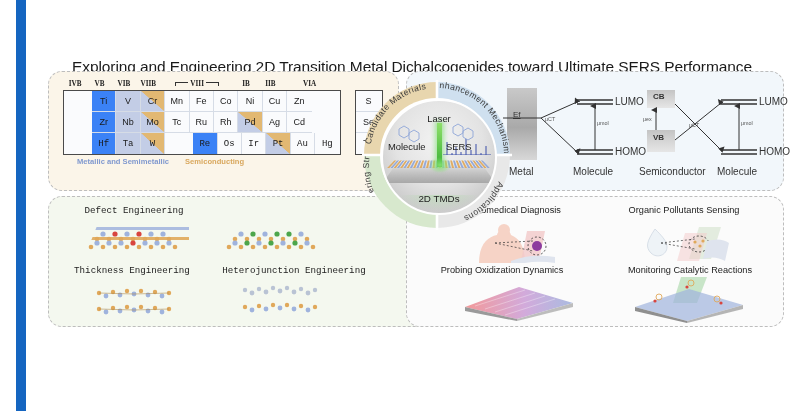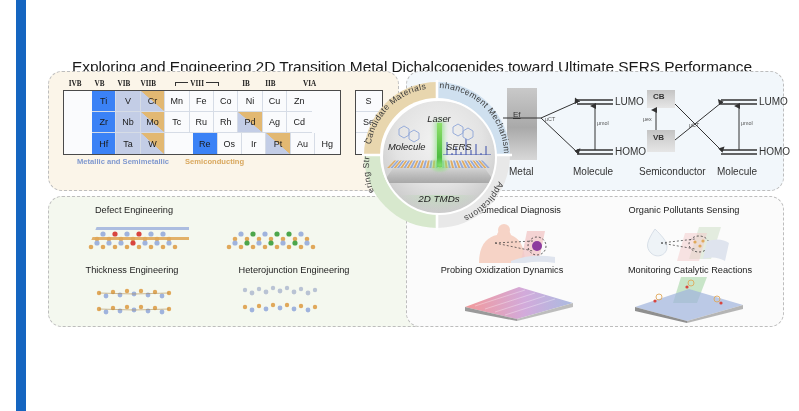--- a/index.html
+++ b/index.html
@@ -28,21 +28,21 @@
 
   
   .panel{
     position:absolute;
     border:1.6px dashed #bdbdbd;
     border-radius:14px;
     box-sizing:border-box;
   }
   #panel-candidate{ left:16px; top:71px; width:351px; height:120px; background:#fbf5e9; }
   #panel-enhance  { left:374px; top:71px; width:378px; height:120px; background:#f2f7fb; }
-  #panel-strategy { left:16px;  top:196px; width:424px; height:131px; background:#f4f8ef; }
+  #panel-strategy { left:16px;  top:196px; width:424px; height:131px; background:#f4f8ef;font-family:Liberation Mono, monospace; }
   #panel-apps     { left:374px; top:196px; width:378px; height:131px; background:#fbfbfb; }
 
   
   .pt-wrap{ position:absolute; left:14px; top:8px; }
   .pt-head{ display:flex; margin-bottom:2px; }
   .pt-head span{
     font-size:7.2px; font-weight:bold; color:#222;
     font-family:Liberation Serif, serif;
     text-align:center;
   }
@@ -54,21 +54,21 @@
   .cell{
     width:24.4px;height:21px;
     display:flex;align-items:center;justify-content:center;
     font-size:9px;color:#1a1a1a;
     border-right:0.7px solid #d6dce6;
     border-bottom:0.7px solid #d6dce6;
     box-sizing:border-box;
     position:relative;
   }
   .cell:last-child{border-right:none;}
-  .pt-row:last-child .cell{border-bottom:none;}
+  .pt-row:last-child .cell{border-bottom:none;font-family:Liberation Mono, monospace;}
   .c-plain{ background:#fafbfd; }
   .c-semi { background:#3b82f6;margin-left:28px; }
   .c-met  { background:#c3cde6; }
   .c-met-semi{
     background:linear-gradient(to bottom left,#e2b872 0%,#e2b872 49%,#c3cde6 51%,#c3cde6 100%);
   }
   .pt-chal{
     border:1.3px solid #4a4a4a; display:inline-block; vertical-align:top;
     margin-left:14px; background:#fafbfd;
   }
@@ -91,21 +91,21 @@
     font-size:8.6px; fill:#3a3a3a; font-family:"Liberation Sans",sans-serif;
     letter-spacing:0.4px;
   }
   .hub{
     position:absolute; left:27px; top:27px; width:112px; height:112px;
     border-radius:50%;
     background:radial-gradient(circle at 50% 36%, #f3f3f3 0%, #e3e3e3 48%, #cfcfcf 72%, #bfbfbf 100%);
     border:2.4px solid #fff;
     overflow:hidden;
   }
-  .hub-txt{ position:absolute; font-size:9.4px; color:#222; white-space:nowrap;font-style:italic;}
+  .hub-txt{ position:absolute; font-size:9.4px; color:#222; white-space:nowrap;}
   .t-laser{ left:50%; transform:translateX(-50%); top:12px; }
   .t-mol  { left:5px;  top:40px; }
   .t-sers { left:63px; top:40px; }
   .t-tmd  { left:50%; transform:translateX(-50%); bottom:9px; font-size:9.8px;}
   .laser-beam{
     position:absolute; left:54px; top:22px; width:5px; height:44px;
     background:linear-gradient(to bottom,#8fe06b,#39b134);
     box-shadow:0 0 5px 2px rgba(120,220,110,.65);
   }
   .laser-glow{

